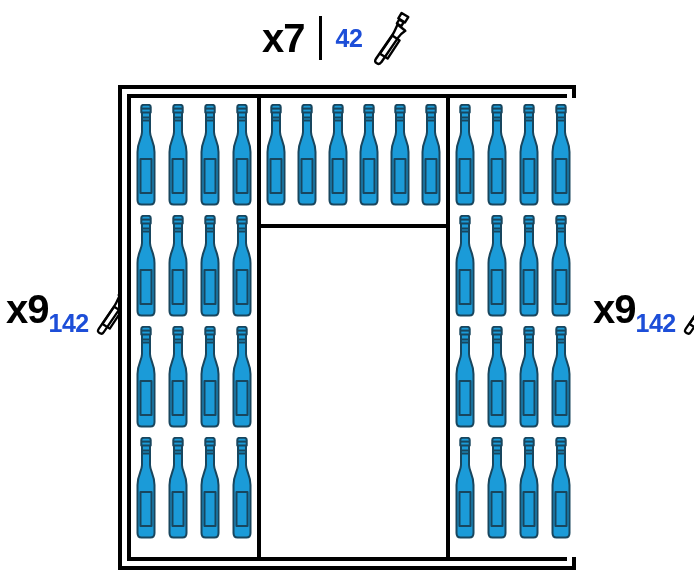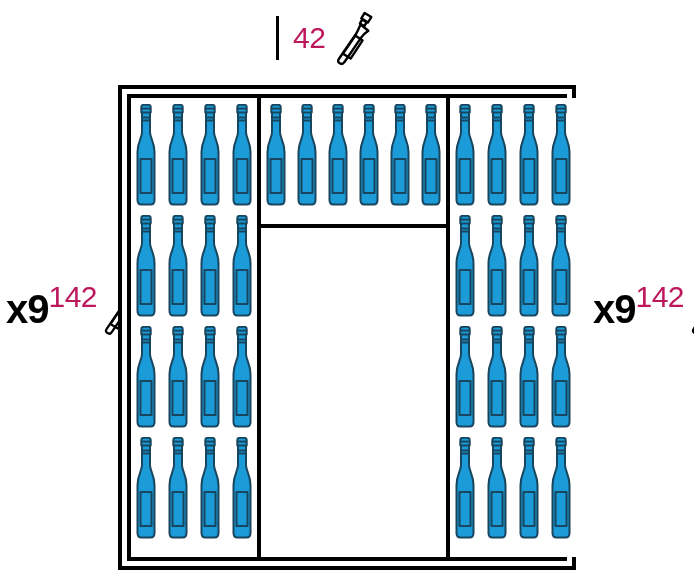--- a/index.html
+++ b/index.html
@@ -17,32 +17,32 @@
   .mult-text{
     font-family:"Liberation Sans", sans-serif;
     font-weight:bold;
     font-size:40px;
     color:#000000;
     line-height:1;
     letter-spacing:-1px;
   }
   .count-text{
     font-family:"Liberation Sans", sans-serif;
-    font-weight:normal;
-    font-size:30px;
-    color:#be185d;
+    font-weight:bold;
+    font-size:25px;
+    color:#1d4ed8;
     line-height:1;
     letter-spacing:-0.5px;
   }
   .hrule{
     height:3px;
     background:#000000;
     width:100%;
   }
-  .count-row{display:flex;align-items:flex-start;gap:4px;}
+  .count-row{display:flex;align-items:flex-end;gap:4px;}
 
   
   #top-label{
     top:8px;left:262px;width:215px;height:60px;
     display:flex;flex-direction:row;align-items:center;justify-content:flex-start;
   }
   #top-label .vrule{
     width:3px;height:44px;background:#000000;margin:0 14px 0 14px;
   }
 
@@ -113,20 +113,21 @@
     gap:1px;
     padding-top:6px;
   }
 
   .bottle{display:block;}
 </style>
 </head>
 <body>
 
 <div class="label-group" id="top-label">
+  <span class="mult-text">x7</span>
   <span class="vrule"></span>
   <span class="count-text">42</span>
   <span style="margin-left:8px;">
     <svg class="bottle-icon" width="42" height="56" viewBox="0 0 42 56">
       <g fill="none" stroke="#000000" stroke-width="2.4" stroke-linejoin="round" stroke-linecap="round">
         <path d="M31.6 3.0 L38.3 7.1 L35.0 12.4 L28.3 8.3 Z"></path>
         <path d="M29.2 9.6 L33.6 12.3 L31.3 16.2 L26.9 13.4 Z"></path>
         <path d="M27.6 14.5 C25.6 18.6 24.8 21.4 23.0 24.0 L6.0 48.8 C4.6 50.9 5.0 52.2 6.8 53.3 C8.6 54.4 10.0 54.2 11.3 52.2 L28.3 27.4 C30.1 24.8 32.2 22.9 35.3 20.8 Z"></path>
         <path d="M22.3 25.6 L10.0 43.7 L17.6 48.6 L29.6 30.4 Z"></path>
       </g>

